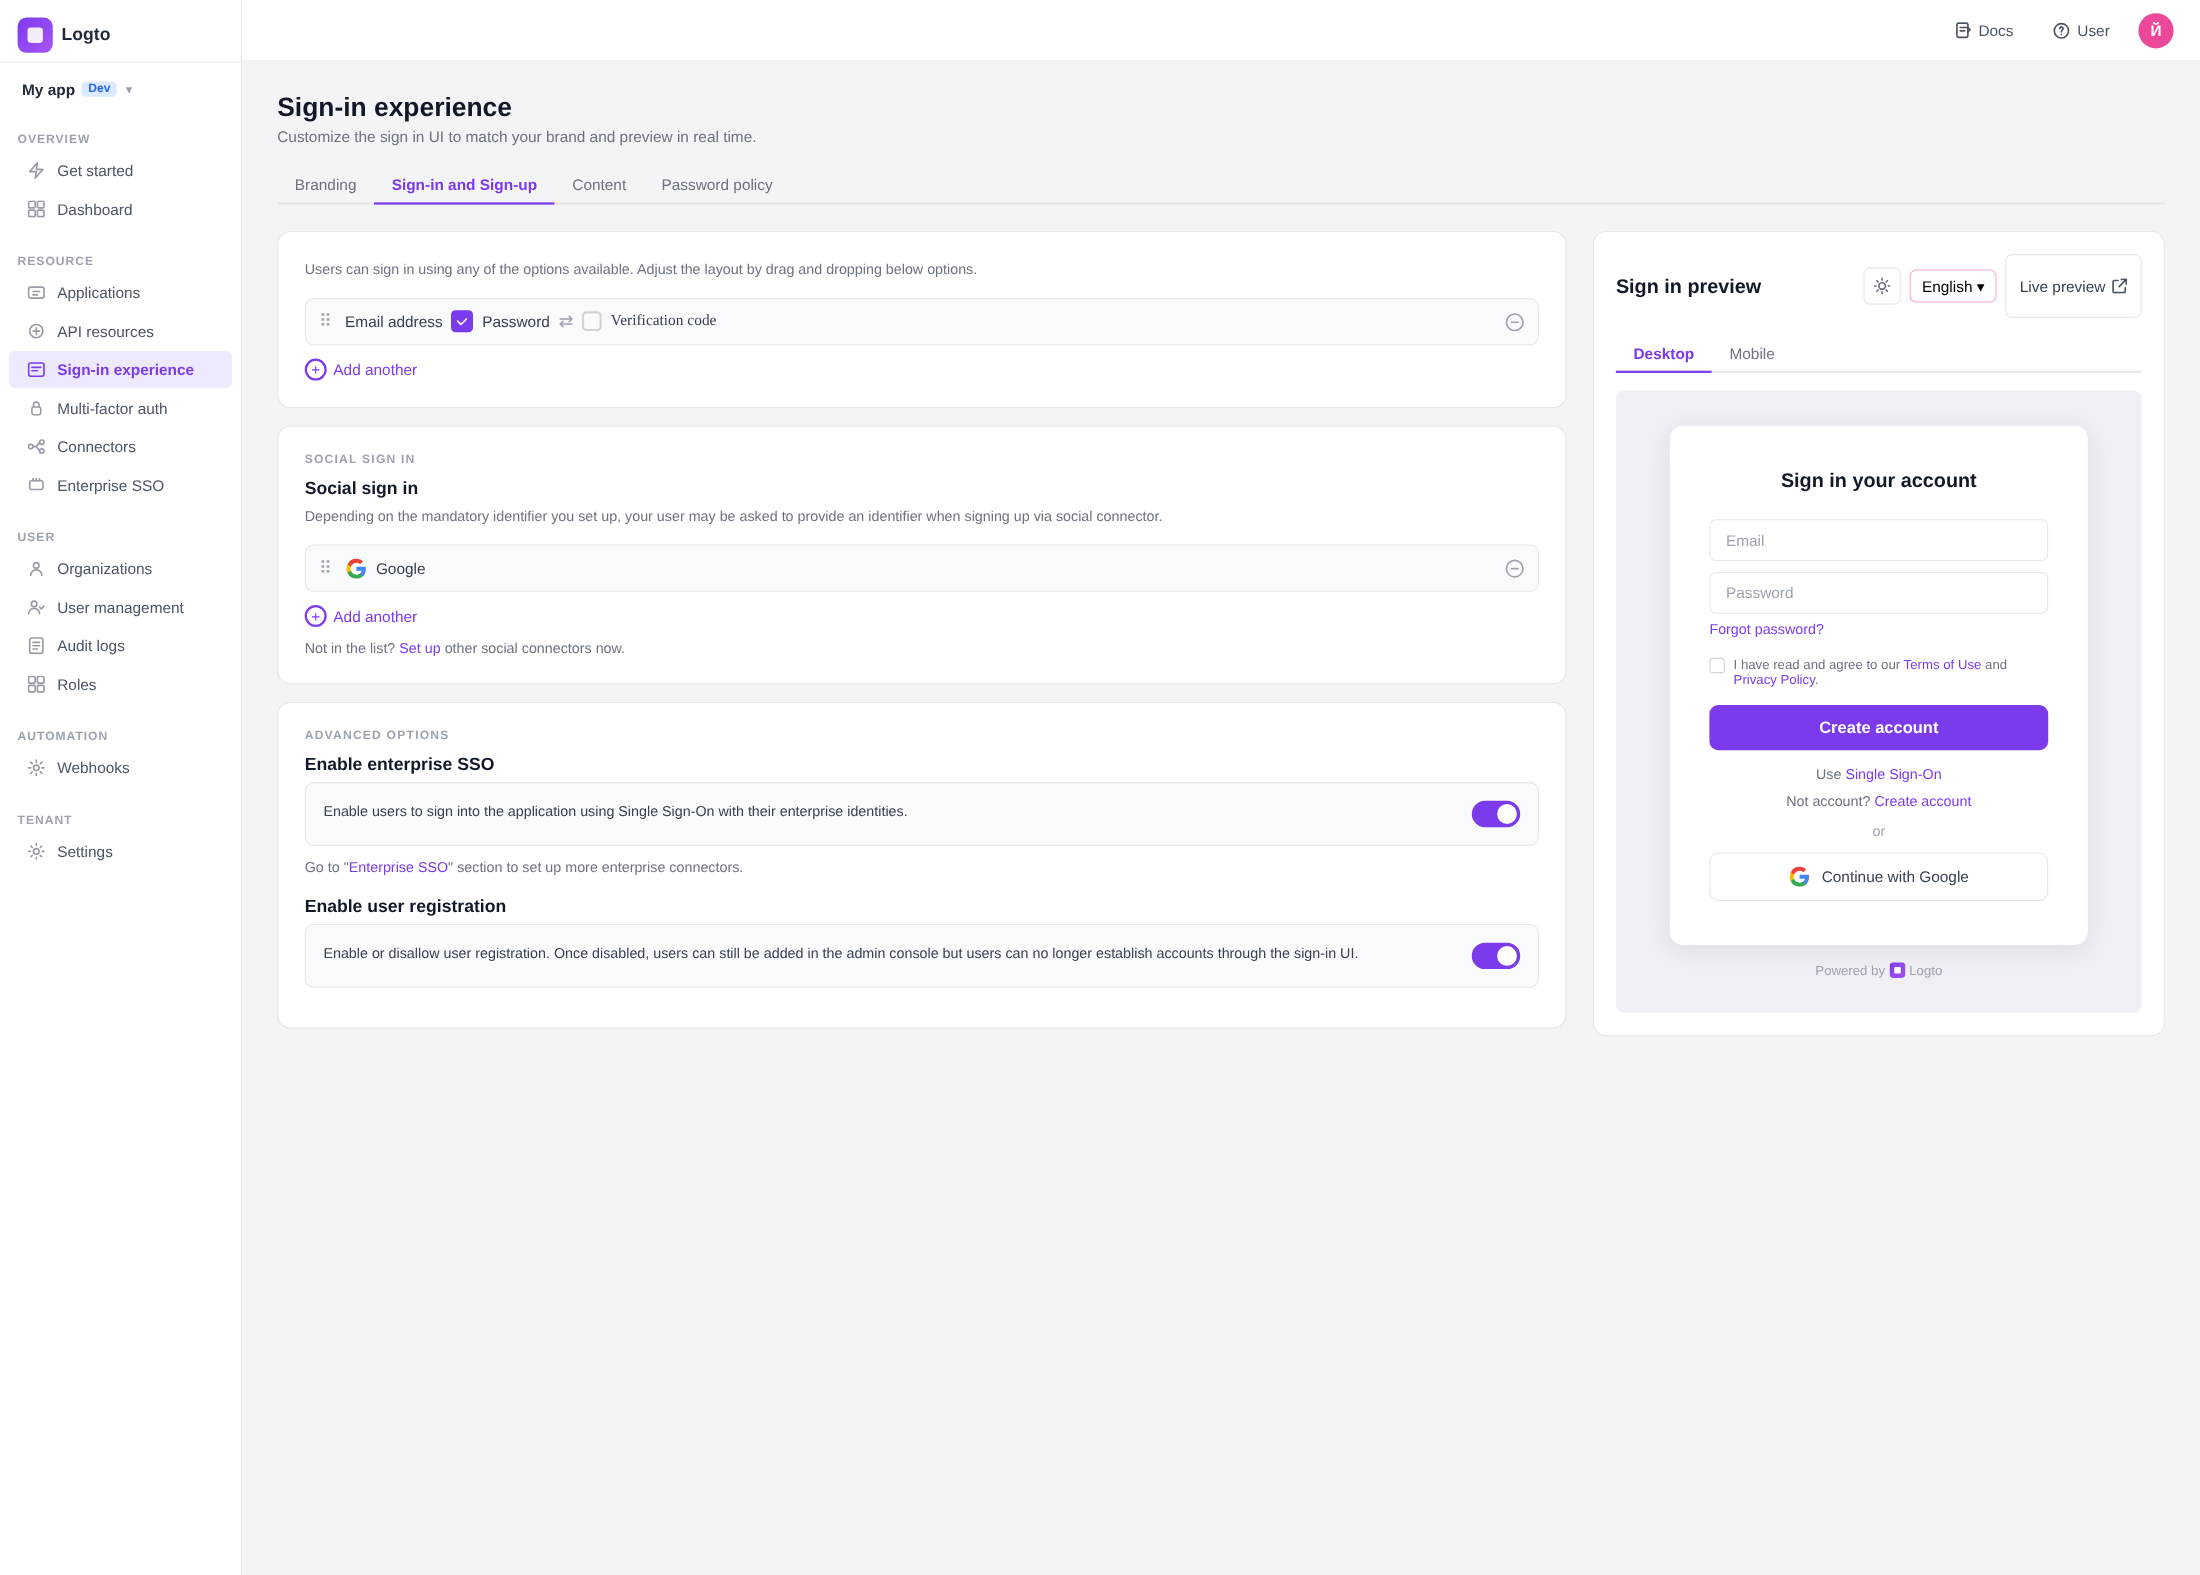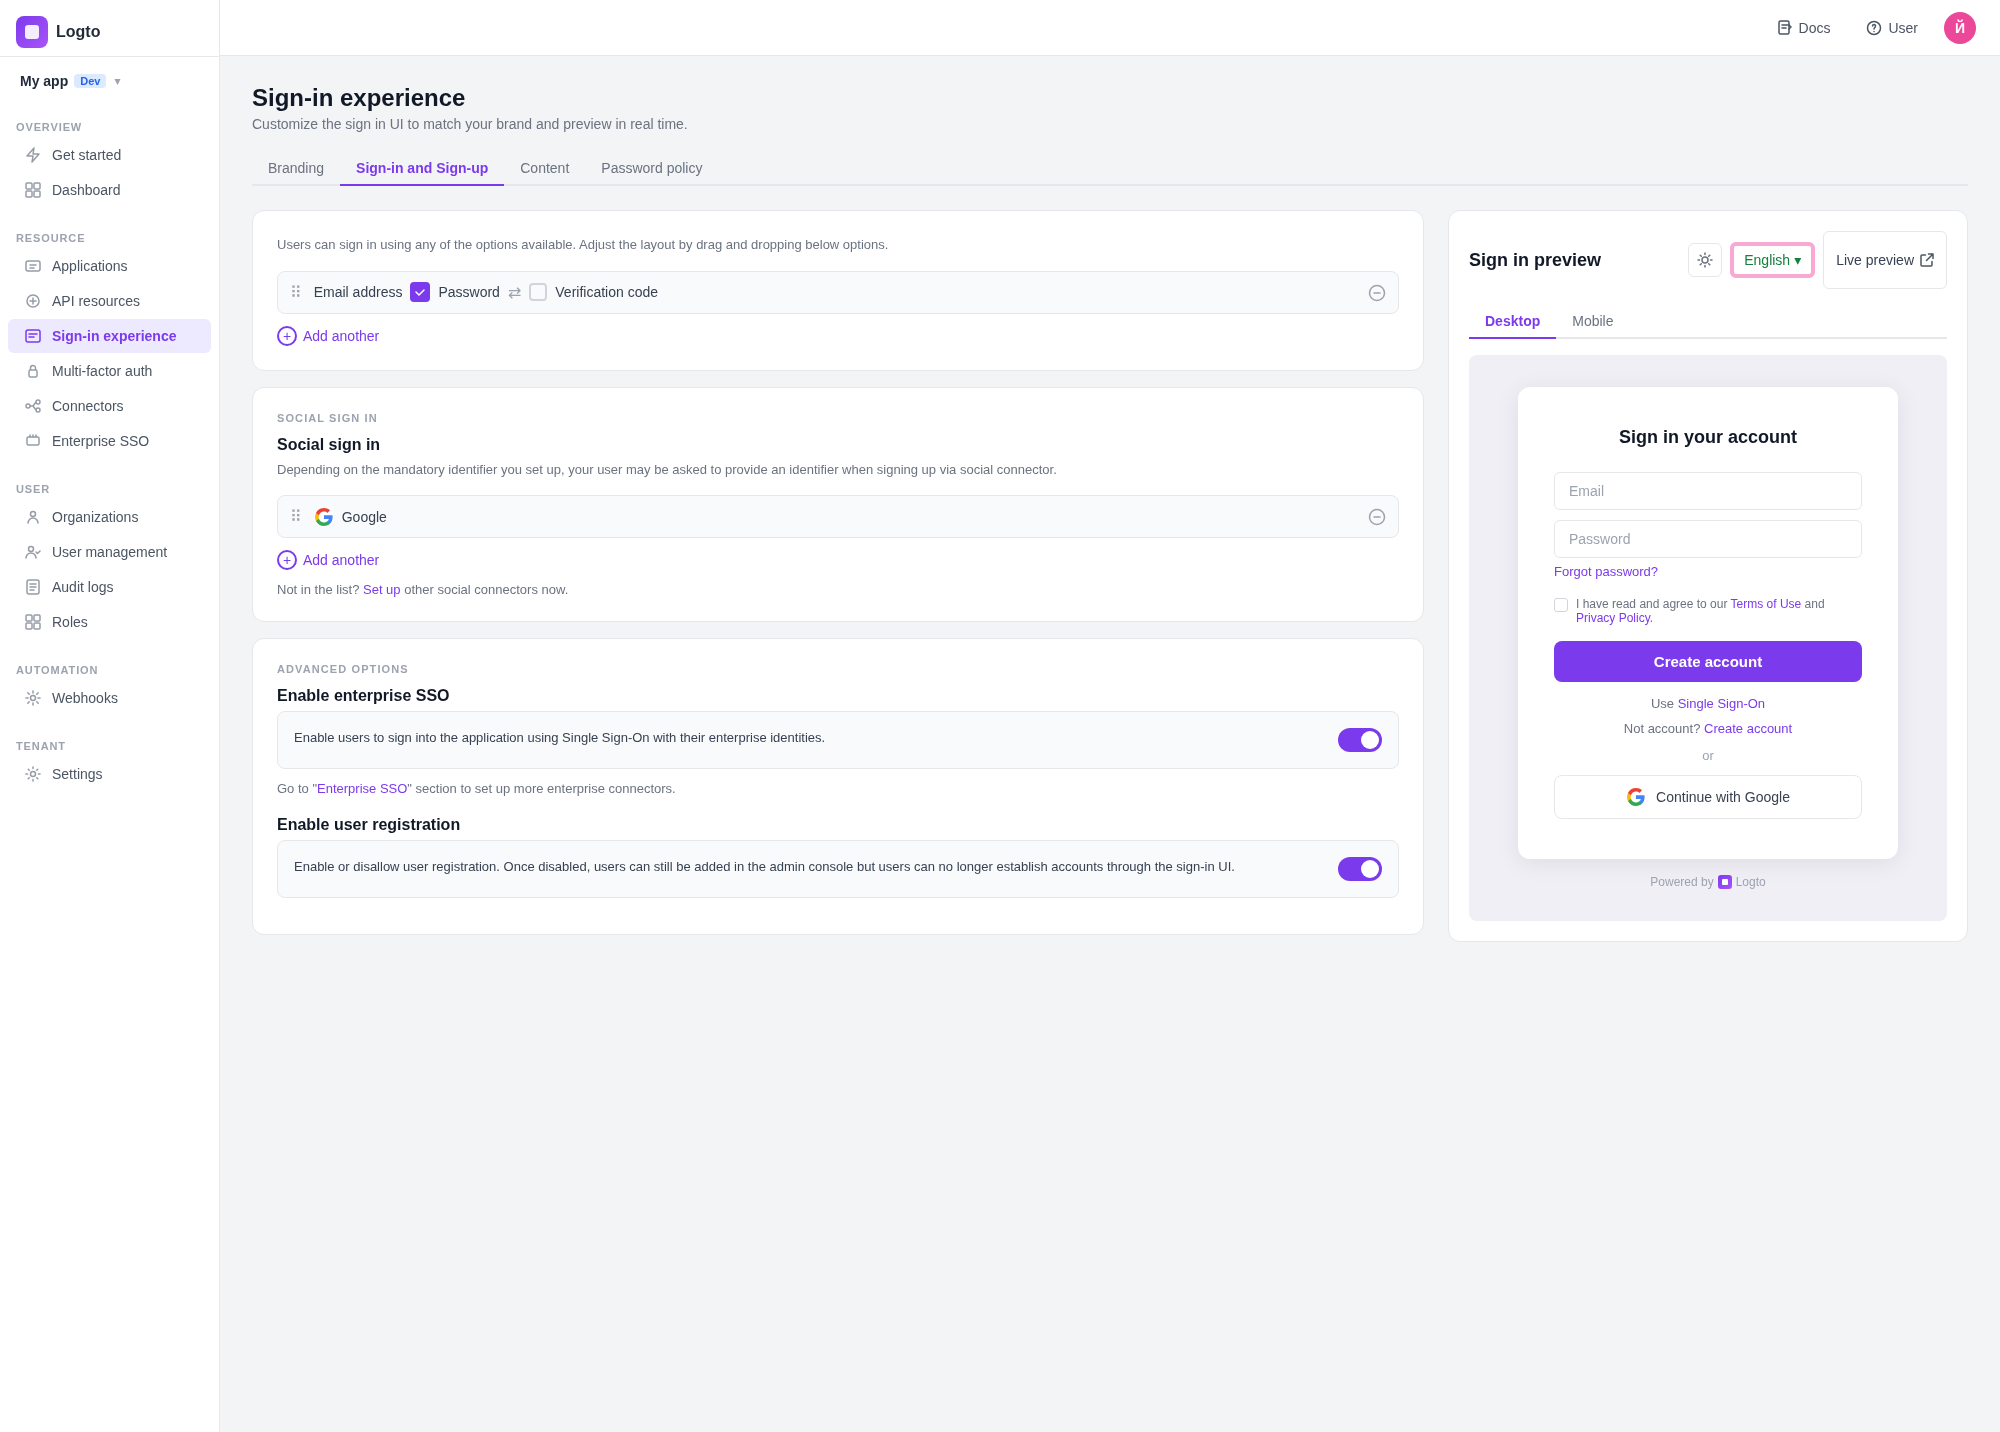--- a/index.html
+++ b/index.html
@@ -49,21 +49,21 @@
     .card-title { font-size: 16px; font-weight: 600; color: #111827; margin-bottom: 6px; }
     .card-subtitle { color: #6b7280; font-size: 13px; line-height: 1.5; margin-bottom: 16px; }
     .section-label { font-size: 11px; font-weight: 700; color: #9ca3af; letter-spacing: 0.1em; text-transform: uppercase; margin-bottom: 12px; }
 
     
     .identifier-row { display: flex; align-items: center; gap: 8px; background: #f9fafb; border: 1px solid #e5e7eb; border-radius: 8px; padding: 10px 12px; margin-bottom: 12px; }
     .drag-handle { color: #9ca3af; cursor: grab; font-size: 16px; margin-right: 4px; }
     .identifier-label { font-size: 14px; color: #374151; font-weight: 500; }
     .check-badge { width: 20px; height: 20px; background: #7c3aed; border-radius: 4px; display: flex; align-items: center; justify-content: center; color: white; font-size: 11px; }
     .swap-icon { color: #9ca3af; font-size: 16px; }
-    .identifier-option { display: flex; align-items: center; gap: 8px; }
+    .identifier-option { display: flex; align-items: center; gap: 8px; font-family: Liberation Serif, serif; }
     .checkbox-outline { width: 18px; height: 18px; border: 2px solid #d1d5db; border-radius: 4px; }
     .remove-btn { margin-left: auto; color: #9ca3af; cursor: pointer; font-size: 18px; border: none; background: none; }
 
     .add-another { display: flex; align-items: center; gap: 6px; color: #7c3aed; cursor: pointer; font-size: 14px; font-weight: 500; border: none; background: none; padding: 0; margin-top: 4px; }
     .add-another-icon { width: 20px; height: 20px; border: 2px solid #7c3aed; border-radius: 50%; display: flex; align-items: center; justify-content: center; font-size: 14px; }
 
     
     .social-row { display: flex; align-items: center; gap: 8px; background: #f9fafb; border: 1px solid #e5e7eb; border-radius: 8px; padding: 10px 12px; margin-bottom: 12px; }
     .not-in-list { color: #6b7280; font-size: 13px; margin-top: 12px; }
     .not-in-list a { color: #7c3aed; text-decoration: none; font-weight: 500; }
@@ -78,21 +78,21 @@
 
     .enterprise-link { color: #7c3aed; text-decoration: none; font-weight: 500; }
 
     
     .right-panel { width: 520px; min-width: 520px; }
     .preview-card { background: #fff; border: 1px solid #e5e7eb; border-radius: 12px; padding: 20px; }
     .preview-header { display: flex; align-items: center; justify-content: space-between; margin-bottom: 16px; }
     .preview-title { font-size: 18px; font-weight: 700; color: #111827; }
     .preview-controls { display: flex; align-items: center; gap: 8px; }
     .sun-btn { width: 34px; height: 34px; border: 1px solid #e5e7eb; border-radius: 6px; display: flex; align-items: center; justify-content: center; cursor: pointer; background: #fff; color: #6b7280; }
-    .lang-select { display: flex; align-items: center; gap: 4px; border: 4px solid #f9a8d4; border-radius: 6px; padding: 6px 10px; cursor: pointer; font-size: 14px; color: #15803d; background: #fff; }
+    .lang-select { display: flex; align-items: center; gap: 4px; border: 1px solid #f9a8d4; border-radius: 6px; padding: 6px 10px; cursor: pointer; font-size: 14px; color: #000000; background: #fff; }
     .live-preview-btn { display: flex; align-items: center; gap: 6px; border: 1px solid #e5e7eb; border-radius: 6px; padding: 20px 12px; cursor: pointer; font-size: 14px; color: #374151; background: #fff; }
 
     .preview-tabs { display: flex; gap: 0; border-bottom: 2px solid #e5e7eb; margin-bottom: 0; }
     .preview-tab { padding: 8px 16px; cursor: pointer; font-size: 14px; color: #6b7280; border-bottom: 2px solid transparent; margin-bottom: -2px; }
     .preview-tab.active { color: #7c3aed; border-bottom-color: #7c3aed; font-weight: 600; }
 
     
     .preview-frame { background: #f0eff5; border-radius: 8px; padding: 32px 20px; margin-top: 16px; display: flex; flex-direction: column; align-items: center; }
     .signin-card { background: #fff; border-radius: 12px; padding: 40px 36px; width: 100%; max-width: 380px; box-shadow: 0 4px 24px rgba(0,0,0,0.08); }
     .brand-logo { display: flex; align-items: center; justify-content: center; margin-bottom: 16px; }

